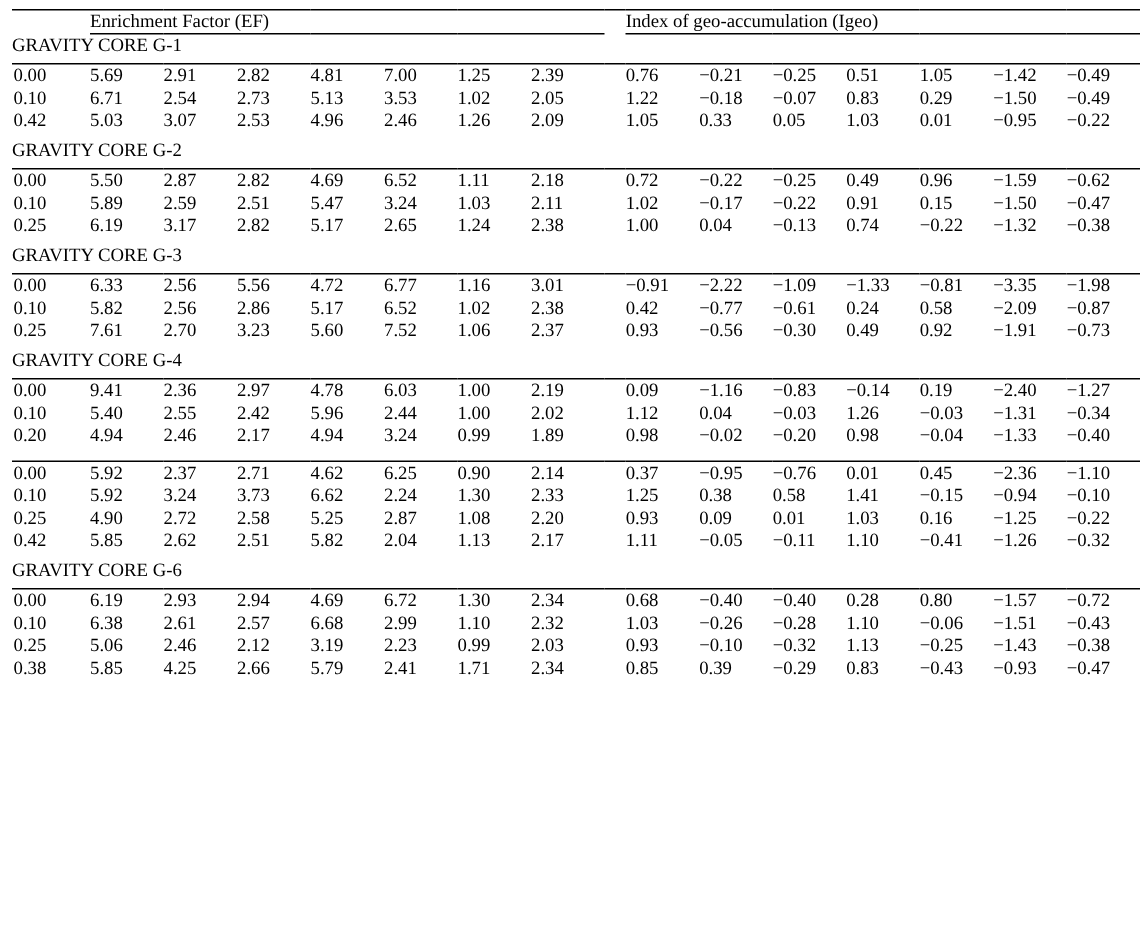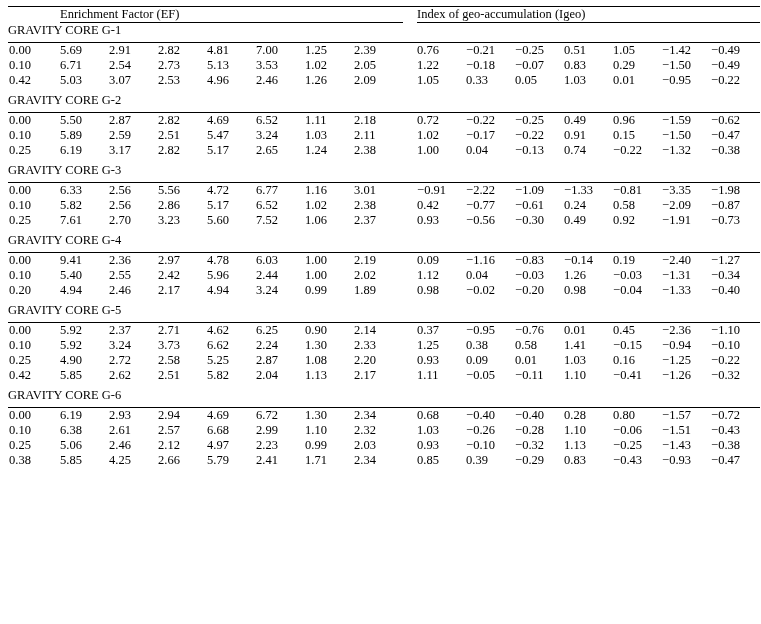--- a/index.html
+++ b/index.html
@@ -346,23 +346,20 @@
           <td class="num">−0.02</td>
           <td class="num">−0.20</td>
           <td class="num">0.98</td>
           <td class="num">−0.04</td>
           <td class="num">−1.33</td>
           <td class="num">−0.40</td>
         </tr>
         <tr class="sec-gap">
           <td colspan="16"></td>
         </tr>
-        <tr class="section-title">
-          <td colspan="16">GRAVITY CORE G-5</td>
-        </tr>
         <tr class="rule-thin spacer-row">
           <td colspan="16"></td>
         </tr>
         <tr class="data-row">
           <td class="depth-cell">0.00</td>
           <td class="num">5.92</td>
           <td class="num">2.37</td>
           <td class="num">2.71</td>
           <td class="num">4.62</td>
           <td class="num">6.25</td>
@@ -474,21 +471,21 @@
           <td class="num">1.10</td>
           <td class="num">−0.06</td>
           <td class="num">−1.51</td>
           <td class="num">−0.43</td>
         </tr>
         <tr class="data-row">
           <td class="depth-cell">0.25</td>
           <td class="num">5.06</td>
           <td class="num">2.46</td>
           <td class="num">2.12</td>
-          <td class="num">4.97</td>
+          <td class="num">3.19</td>
           <td class="num">2.23</td>
           <td class="num">0.99</td>
           <td class="num">2.03</td>
           <td></td>
           <td class="num">0.93</td>
           <td class="num">−0.10</td>
           <td class="num">−0.32</td>
           <td class="num">1.13</td>
           <td class="num">−0.25</td>
           <td class="num">−1.43</td>

